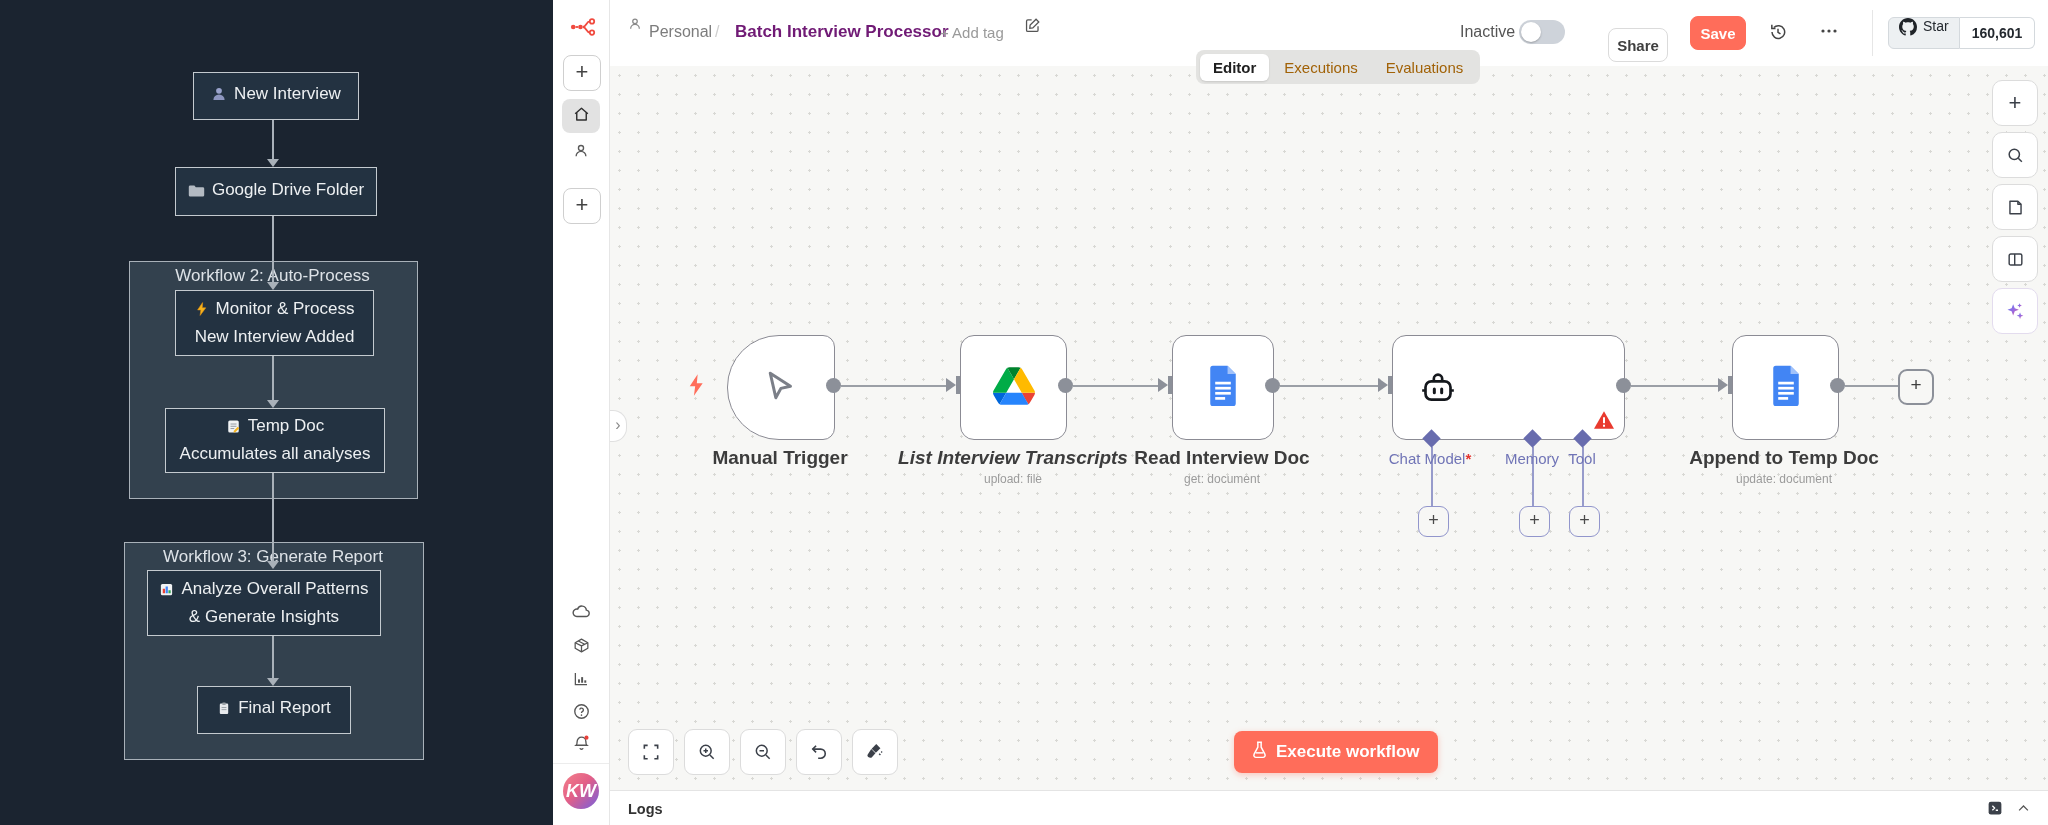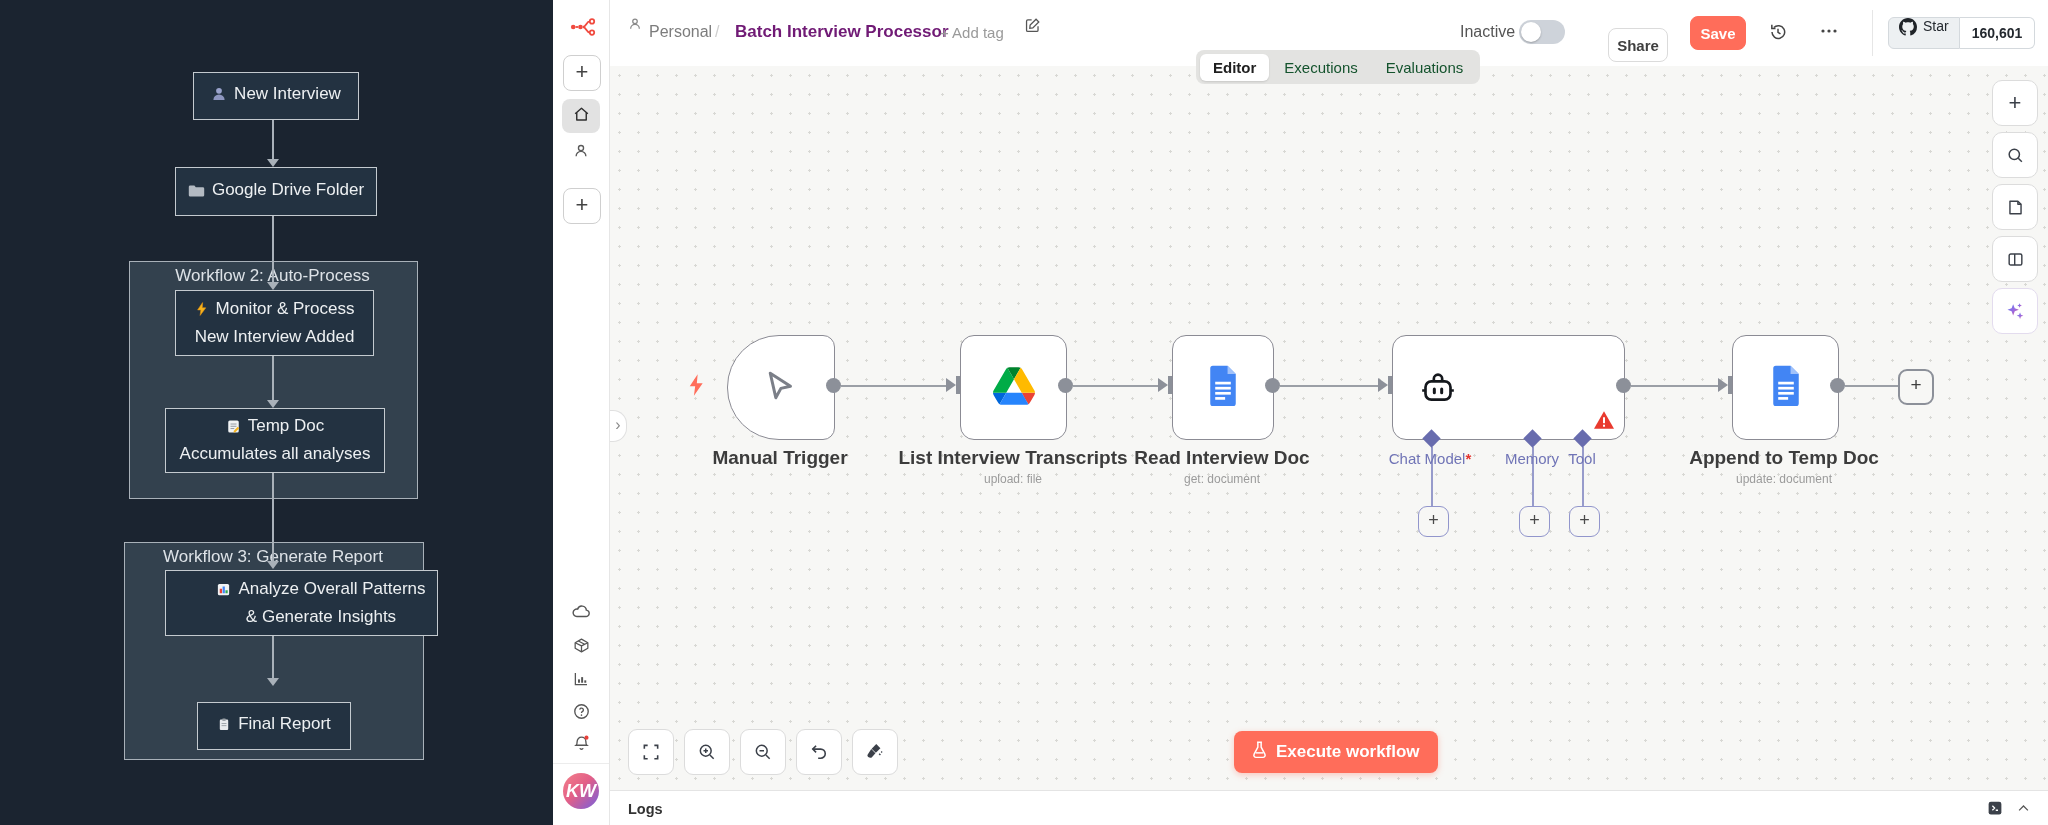--- a/index.html
+++ b/index.html
@@ -43,21 +43,21 @@
   #toggle .knob{position:absolute;left:2px;top:2px;width:20px;height:20px;border-radius:50%;background:#fff;
                 box-shadow:0 1px 2px rgba(0,0,0,.25);}
   .star-left{background:#edf0f2;border:1px solid #d4d9dd;border-radius:6px 0 0 6px;
              display:flex;align-items:flex-start;gap:6px;padding:0 10px;height:30px;font-size:14px;font-weight:normal;color:#24292f;}
   .star-right{background:#fff;border:1px solid #d4d9dd;border-left:none;border-radius:0 6px 6px 0;
               display:flex;align-items:center;padding:0 12px;height:30px;font-size:14px;font-weight:bold;color:#24292f;}
 
   
   #tabs{left:1196px;top:50px;height:34px;background:#e3e3e1;border-radius:8px;
         display:flex;align-items:center;padding:0 4px;gap:2px;z-index:5;}
-  .tab{font-size:15px;color:#14532d;padding:5px 13px;border-radius:6px;}
+  .tab{font-size:15px;color:#a16207;padding:5px 13px;border-radius:6px;}
   .tab.active{background:#fff;color:#1f1f1f;font-weight:bold;box-shadow:0 1px 2px rgba(0,0,0,.12);}
 
   
   #canvas{left:610px;top:66px;width:1438px;height:724px;background:#f7f7f5;
           background-image:radial-gradient(circle,#d8d8d4 1.2px,transparent 1.3px);
           background-size:19px 19px;overflow:hidden;}
   .node{position:absolute;background:#fff;border:1.6px solid #8b8b94;border-radius:14px;}
   .node-label{position:absolute;transform:translateX(-50%);font-size:19px;font-weight:bold;
               color:#3c3c3c;white-space:nowrap;}
   .node-sub{position:absolute;transform:translateX(-50%);font-size:12px;color:#9b9b9b;white-space:nowrap;}
@@ -141,30 +141,30 @@
     <div class="abs db-box" style="left:165px;top:408px;width:218px;height:63px;">
       <span><span class="db-ico"><svg width="15" height="15" viewBox="0 0 20 20">
               <rect x="3" y="2" width="14" height="16" rx="2" fill="#f1f3f4"></rect>
               <rect x="6" y="6" width="8" height="1.4" fill="#9aa0a6"></rect>
               <rect x="6" y="9" width="8" height="1.4" fill="#9aa0a6"></rect>
               <rect x="6" y="12" width="5" height="1.4" fill="#9aa0a6"></rect>
               <path d="m10.5 15.5 5.2-5.2 2 2-5.2 5.2-2.4.4Z" fill="#f6b51e"></path>
             </svg></span><span>Temp Doc</span></span>
       <span>Accumulates all analyses</span>
     </div>
-    <div class="abs db-box" style="left:165px;top:570px;width:232px;height:64px;padding-left:39px;">
+    <div class="abs db-box" style="left:147px;top:570px;width:232px;height:64px;">
       <span><span class="db-ico"><svg width="15" height="15" viewBox="0 0 20 20">
               <rect x="2.5" y="2.5" width="15" height="15" rx="2" fill="#f1f3f4"></rect>
               <rect x="5" y="9" width="3" height="6" fill="#ea4335"></rect>
               <rect x="8.8" y="6" width="3" height="9" fill="#4285f4"></rect>
               <rect x="12.6" y="11" width="3" height="4" fill="#34a853"></rect>
             </svg></span><span>Analyze Overall Patterns</span></span>
       <span>&amp; Generate Insights</span>
     </div>
-    <div class="abs db-box" style="left:197px;top:686px;width:152px;height:46px;margin-top:16px;">
+    <div class="abs db-box" style="left:197px;top:686px;width:152px;height:46px;">
       <span><span class="db-ico"><svg width="14" height="15" viewBox="0 0 20 20">
               <rect x="4" y="3" width="12" height="15" rx="1.5" fill="#e8eaed"></rect>
               <rect x="7.5" y="1.5" width="5" height="3.5" rx="1" fill="#9aa0a6"></rect>
               <rect x="6.5" y="8" width="7" height="1.3" fill="#9aa0a6"></rect>
               <rect x="6.5" y="11" width="7" height="1.3" fill="#9aa0a6"></rect>
             </svg></span><span>Final Report</span></span>
     </div>
   </div>
 
   <div id="rail" class="abs">
@@ -310,21 +310,21 @@
       <span class="abs" style="left:32px;top:31px;"><svg width="42" height="38" viewBox="0 0 87.3 78">
             <path d="m6.6 66.85 3.85 6.65c.8 1.4 1.95 2.5 3.3 3.3L27.5 53H0c0 1.55.4 3.1 1.2 4.5Z" fill="#0066da"></path>
             <path d="M43.65 25 29.9 1.2c-1.35.8-2.5 1.9-3.3 3.3L1.2 48.5C.4 49.9 0 51.45 0 53h27.5Z" fill="#00ac47"></path>
             <path d="M73.55 76.8c1.35-.8 2.5-1.9 3.3-3.3l1.6-2.75L86.1 57.5c.8-1.4 1.2-2.95 1.2-4.5H59.8l5.85 11.5Z" fill="#ea4335"></path>
             <path d="M43.65 25 57.4 1.2C56.05.4 54.5 0 52.9 0H34.4c-1.6 0-3.15.45-4.5 1.2Z" fill="#00832d"></path>
             <path d="M59.8 53H27.5L13.75 76.8c1.35.8 2.9 1.2 4.5 1.2h50.8c1.6 0 3.15-.45 4.5-1.2Z" fill="#2684fc"></path>
             <path d="m73.4 26.5-12.7-22c-.8-1.4-1.95-2.5-3.3-3.3L43.65 25l16.15 28h27.45c0-1.55-.4-3.1-1.2-4.5Z" fill="#ffba00"></path>
           </svg></span>
     </div>
     <div class="outdot" style="left:448px;top:312px;"></div>
-    <div class="node-label" style="left:403px;top:381px;">List Interview Transcripts</div>
+    <div class="node-label" style="left:403px;top:381px;font-style:italic;">List Interview Transcripts</div>
     <div class="node-sub" style="left:403px;top:406px;">upload: file</div>
 
     <div class="inport-tri" style="left:548px;top:312px;"></div>
     <div class="inport-bar" style="left:558px;top:310px;"></div>
     <div class="node" style="left:562px;top:269px;width:100px;height:103px;">
       <span class="abs" style="left:33px;top:28px;"><svg width="34" height="44" viewBox="0 0 24 30">
             <path d="M3 2.5A1.8 1.8 0 0 1 4.8.7h10.4L21 6.5v20.9a1.8 1.8 0 0 1-1.8 1.8H4.8A1.8 1.8 0 0 1 3 27.4Z" fill="#4285f4"></path>
             <path d="M15.2.7 21 6.5h-5.8Z" fill="#a1c2fa"></path>
             <rect x="6.5" y="12" width="11" height="1.9" fill="#fff"></rect>
             <rect x="6.5" y="15.6" width="11" height="1.9" fill="#fff"></rect>

